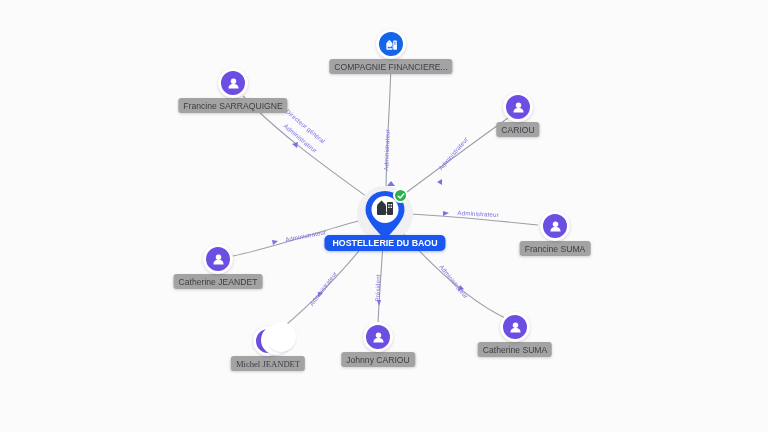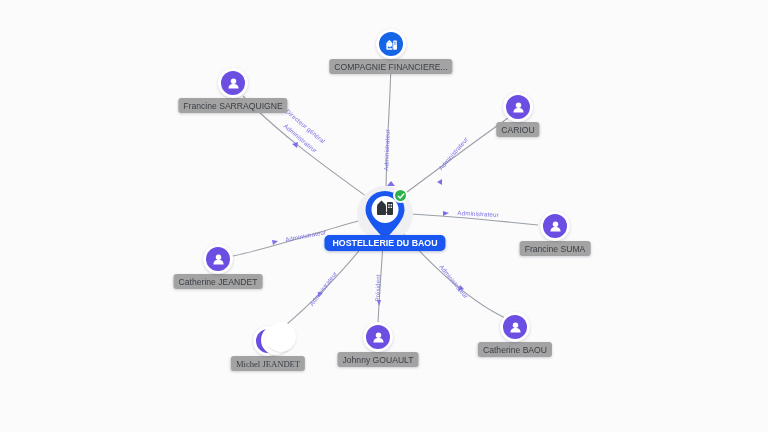--- a/index.html
+++ b/index.html
@@ -222,31 +222,31 @@
   <div class="node-label">Francine SUMA</div>
 </div>
 
 <div class="node" style="left:515px;top:327px;">
   <div class="person-circle">
     <svg viewBox="0 0 16 16">
         <circle cx="8" cy="5.6" r="2.9" fill="#fff"></circle>
         <path d="M2.6 13.4 C2.6 9.9 5 8.4 8 8.4 C11 8.4 13.4 9.9 13.4 13.4 Z" fill="#fff"></path>
       </svg>
   </div>
-  <div class="node-label">Catherine BAOU</div>
+  <div class="node-label">Catherine SUMA</div>
 </div>
 
 <div class="node" style="left:378px;top:337px;">
   <div class="person-circle">
     <svg viewBox="0 0 16 16">
         <circle cx="8" cy="5.6" r="2.9" fill="#fff"></circle>
         <path d="M2.6 13.4 C2.6 9.9 5 8.4 8 8.4 C11 8.4 13.4 9.9 13.4 13.4 Z" fill="#fff"></path>
       </svg>
   </div>
-  <div class="node-label">Johnny GOUAULT</div>
+  <div class="node-label">Johnny CARIOU</div>
 </div>
 
 <div class="node" style="left:268px;top:341px;font-family:Liberation Serif, serif;">
   <div class="person-circle stack">
     <svg viewBox="0 0 16 16">
         <circle cx="8" cy="5.6" r="2.9" fill="#fff"></circle>
         <path d="M2.6 13.4 C2.6 9.9 5 8.4 8 8.4 C11 8.4 13.4 9.9 13.4 13.4 Z" fill="#fff"></path>
       </svg>
   </div>
   <div class="node-label">Michel JEANDET</div>

